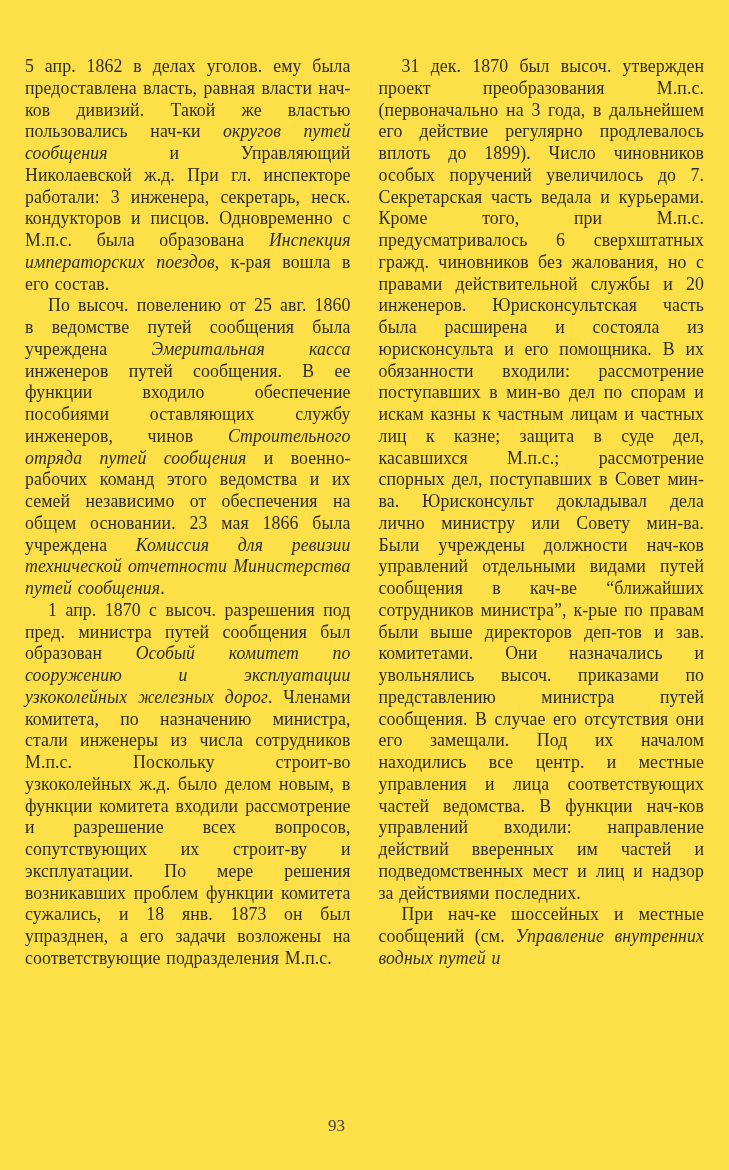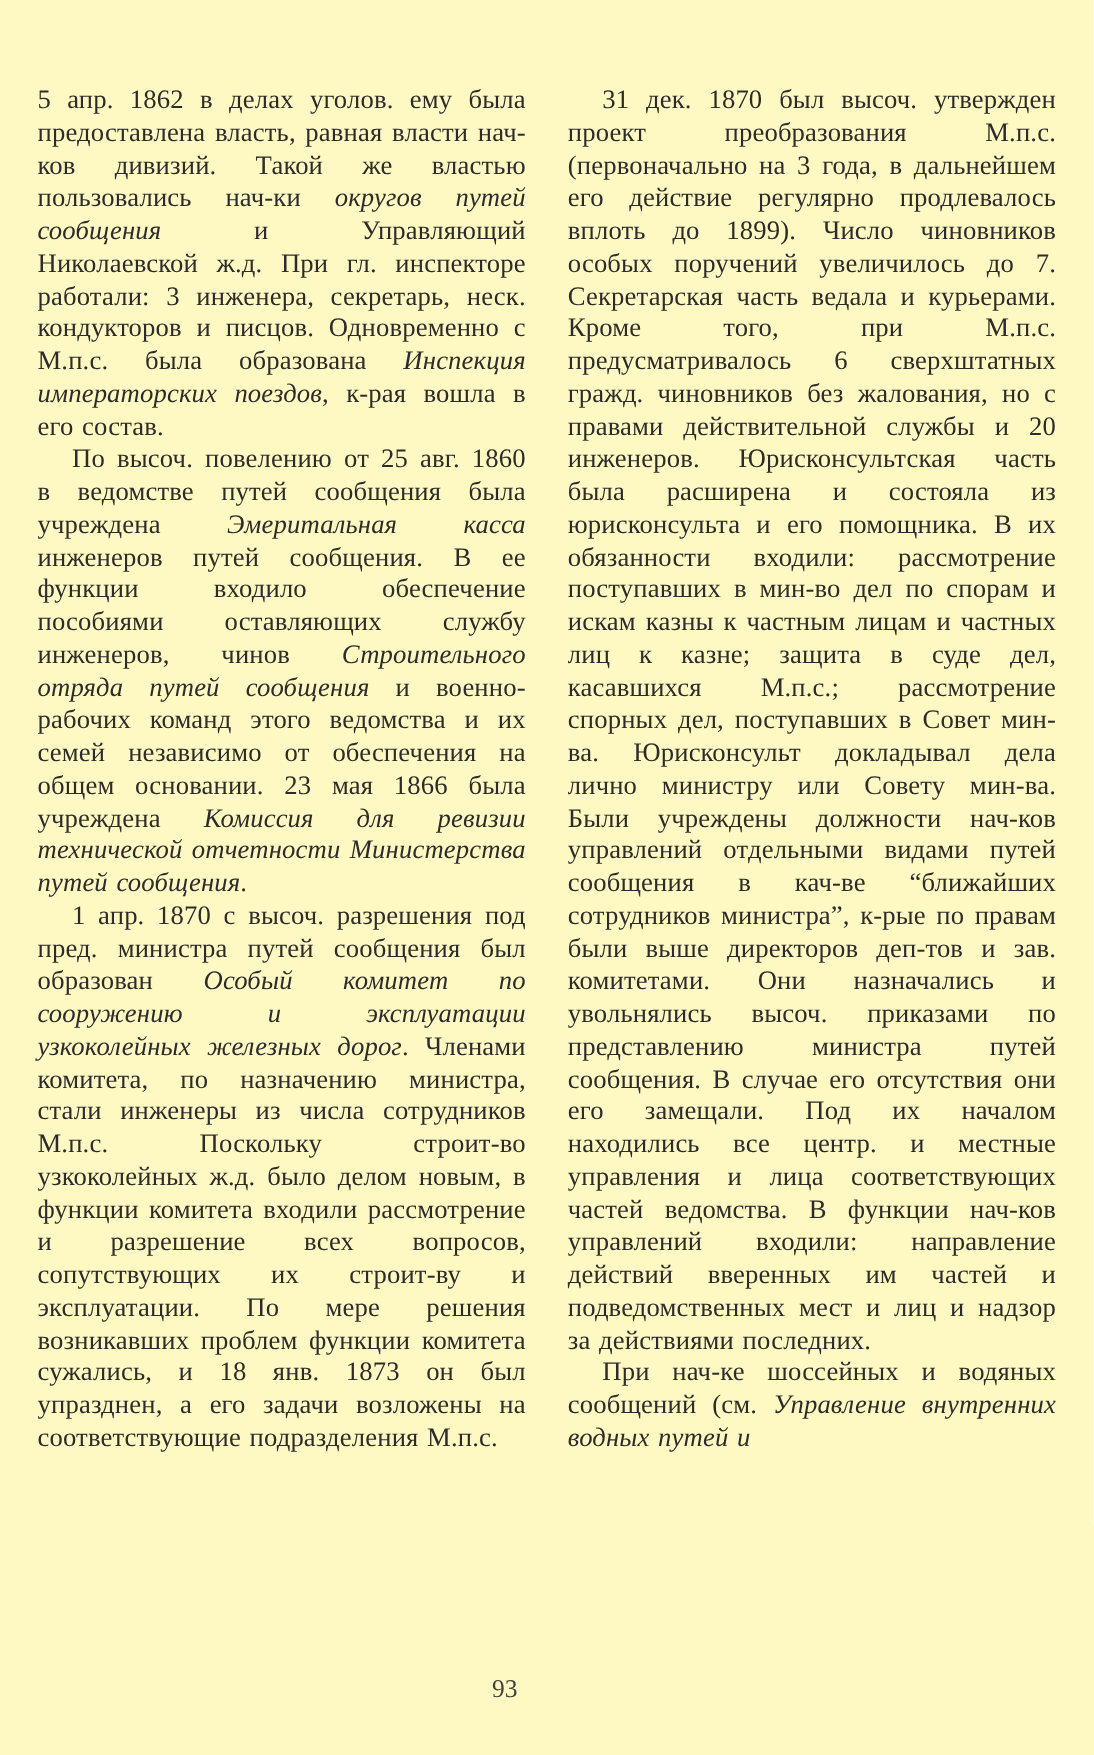--- a/index.html
+++ b/index.html
@@ -40,26 +40,26 @@
     width: 100%;
     text-align: center;
     transform: translateX(-28px);
     font-size: 17px;
     color: #45423e;
   }
 </style>
 </head>
 <body>
 
-<div class="page" style="background: #fef9c3; color: rgb(46, 44, 42);">
+<div class="page" style="background: #fde047; color: rgb(46, 44, 42);">
   <div class="columns">
     <div class="column">
         <p class="para"><span>5 апр. 1862 в делах уголов. ему была предоставлена власть, равная власти нач-ков дивизий. Такой же властью пользовались нач-ки </span><i>округов путей сообщения</i><span> и Управляющий Николаевской ж.д. При гл. инспекторе работали: 3 инженера, секретарь, неск. кондукторов и писцов. Одновременно с М.п.с. была образована </span><i>Инспекция императорских поездов</i><span>, к-рая вошла в его состав.</span></p>
         <p class="para indent"><span>По высоч. повелению от 25 авг. 1860 в ведомстве путей сообщения была учреждена </span><i>Эмеритальная касса</i><span> инженеров путей сообщения. В ее функции входило обеспечение пособиями оставляющих службу инженеров, чинов </span><i>Строительного отряда путей сообщения</i><span> и военно-рабочих команд этого ведомства и их семей независимо от обеспечения на общем основании. 23 мая 1866 была учреждена </span><i>Комиссия для ревизии технической отчетности Министерства путей сообщения</i><span>.</span></p>
         <p class="para indent"><span>1 апр. 1870 с высоч. разрешения под пред. министра путей сообщения был образован </span><i>Особый комитет по сооружению и эксплуатации узкоколейных железных дорог</i><span>. Членами комитета, по назначению министра, стали инженеры из числа сотрудников М.п.с. Поскольку строит-во узкоколейных ж.д. было делом новым, в функции комитета входили рассмотрение и разрешение всех вопросов, сопутствующих их строит-ву и эксплуатации. По мере решения возникавших проблем функции комитета сужались, и 18 янв. 1873 он был упразднен, а его задачи возложены на соответствующие подразделения М.п.с.</span></p>
       </div>
     <div class="column">
         <p class="para indent"><span>31 дек. 1870 был высоч. утвержден проект преобразования М.п.с. (первоначально на 3 года, в дальнейшем его действие регулярно продлевалось вплоть до 1899). Число чиновников особых поручений увеличилось до 7. Секретарская часть ведала и курьерами. Кроме того, при М.п.с. предусматривалось 6 сверхштатных гражд. чиновников без жалования, но с правами действительной службы и 20 инженеров. Юрисконсультская часть была расширена и состояла из юрисконсульта и его помощника. В их обязанности входили: рассмотрение поступавших в мин-во дел по спорам и искам казны к частным лицам и частных лиц к казне; защита в суде дел, касавшихся М.п.с.; рассмотрение спорных дел, поступавших в Совет мин-ва. Юрисконсульт докладывал дела лично министру или Совету мин-ва. Были учреждены должности нач-ков управлений отдельными видами путей сообщения в кач-ве “ближайших сотрудников министра”, к-рые по правам были выше директоров деп-тов и зав. комитетами. Они назначались и увольнялись высоч. приказами по представлению министра путей сообщения. В случае его отсутствия они его замещали. Под их началом находились все центр. и местные управления и лица соответствующих частей ведомства. В функции нач-ков управлений входили: направление действий вверенных им частей и подведомственных мест и лиц и надзор за действиями последних.</span></p>
-        <p class="para indent"><span>При нач-ке шоссейных и водяных сообщений (см. </span><i>Управление внутренних водных путей и</i></p>
+        <p class="para indent"><span>При нач-ке шоссейных и местные сообщений (см. </span><i>Управление внутренних водных путей и</i></p>
       </div>
   </div>
   <div class="page-number">93</div>
 </div>
 
 </body></html>

